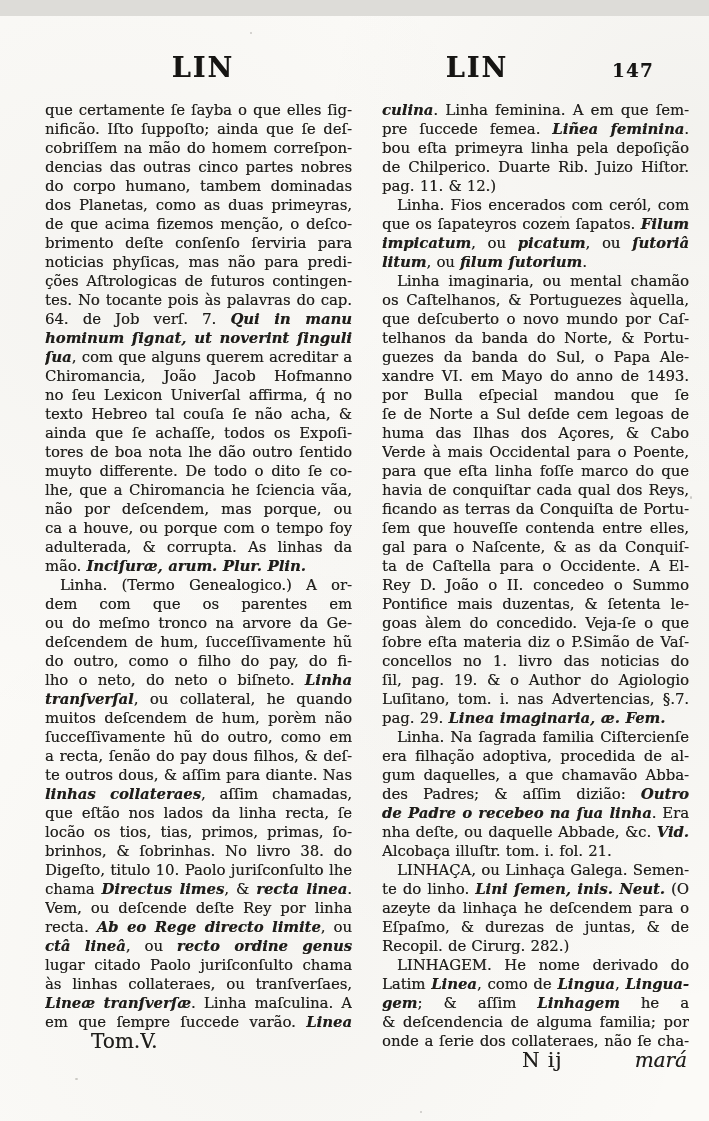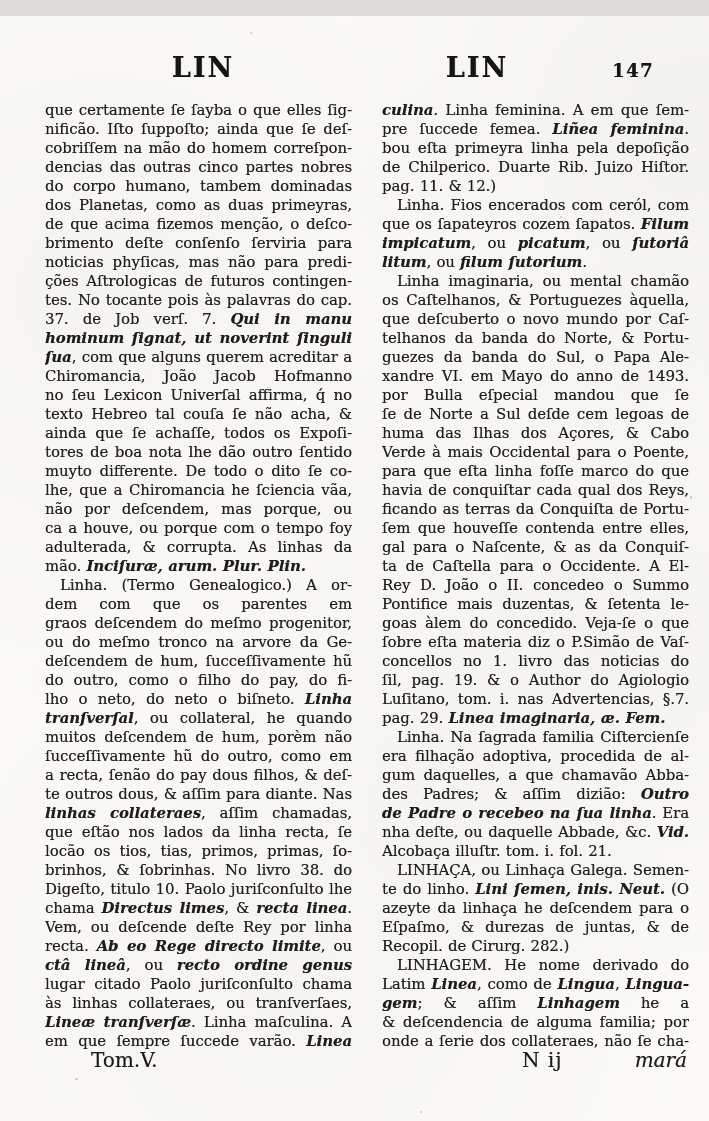--- a/index.html
+++ b/index.html
@@ -73,37 +73,36 @@
           <div class="line"><span>nificão. Iſto ſuppoſto; ainda que ſe deſ-</span></div>
           <div class="line"><span>cobriſſem na mão do homem correſpon-</span></div>
           <div class="line"><span>dencias das outras cinco partes nobres</span></div>
           <div class="line"><span>do corpo humano, tambem dominadas</span></div>
           <div class="line"><span>dos Planetas, como as duas primeyras,</span></div>
           <div class="line"><span>de que acima fizemos menção, o deſco-</span></div>
           <div class="line"><span>brimento deſte conſenſo ſerviria para</span></div>
           <div class="line"><span>noticias phyſicas, mas não para predi-</span></div>
           <div class="line"><span>ções Aſtrologicas de futuros contingen-</span></div>
           <div class="line"><span>tes. No tocante pois às palavras do cap.</span></div>
-          <div class="line"><span>37. de Job verſ. 7. </span><span class="it">Qui in manu omnium</span></div>
+          <div class="line"><span>64. de Job verſ. 7. </span><span class="it">Qui in manu omnium</span></div>
           <div class="line"><span class="it">hominum ſignat, ut noverint ſinguli opera</span></div>
           <div class="line"><span class="it">ſua</span><span>, com que alguns querem acreditar a</span></div>
           <div class="line"><span>Chiromancia, João Jacob Hofmanno</span></div>
           <div class="line"><span>no ſeu Lexicon Univerſal affirma, q́ no</span></div>
           <div class="line"><span>texto Hebreo tal couſa ſe não acha, &amp;</span></div>
           <div class="line"><span>ainda que ſe achaſſe, todos os Expoſi-</span></div>
           <div class="line"><span>tores de boa nota lhe dão outro ſentido</span></div>
           <div class="line"><span>muyto differente. De todo o dito ſe co-</span></div>
           <div class="line"><span>lhe, que a Chiromancia he ſciencia vãa,</span></div>
           <div class="line"><span>não por deſcendem, mas porque, ou nun-</span></div>
           <div class="line"><span>ca a houve, ou porque com o tempo foy</span></div>
           <div class="line"><span>adulterada, &amp; corrupta. As linhas da</span></div>
           <div class="line nj"><span>mão. </span><span class="it">Inciſuræ, arum. Plur. Plin.</span></div>
           <div class="line indent"><span>Linha. (Termo Genealogico.) A or-</span></div>
           <div class="line"><span>dem com que os parentes em differentes</span></div>
-          <div class="line"><span>graos deſcendem do meſmo progenitor,</span></div>
           <div class="line"><span>ou do meſmo tronco na arvore da Ge-</span></div>
           <div class="line"><span>deſcendem de hum, ſucceſſivamente hũ</span></div>
           <div class="line"><span>do outro, como o filho do pay, do fi-</span></div>
           <div class="line"><span>lho o neto, do neto o biſneto. </span><span class="it">Linha</span></div>
           <div class="line"><span class="it">tranſverſal</span><span>, ou collateral, he quando</span></div>
           <div class="line"><span>muitos deſcendem de hum, porèm não</span></div>
           <div class="line"><span>ſucceſſivamente hũ do outro, como em</span></div>
           <div class="line"><span>a recta, ſenão do pay dous filhos, &amp; deſ-</span></div>
           <div class="line"><span>te outros dous, &amp; aſſim para diante. Nas</span></div>
           <div class="line"><span class="it">linhas collateraes</span><span>, aſſim chamadas, por-</span></div>

